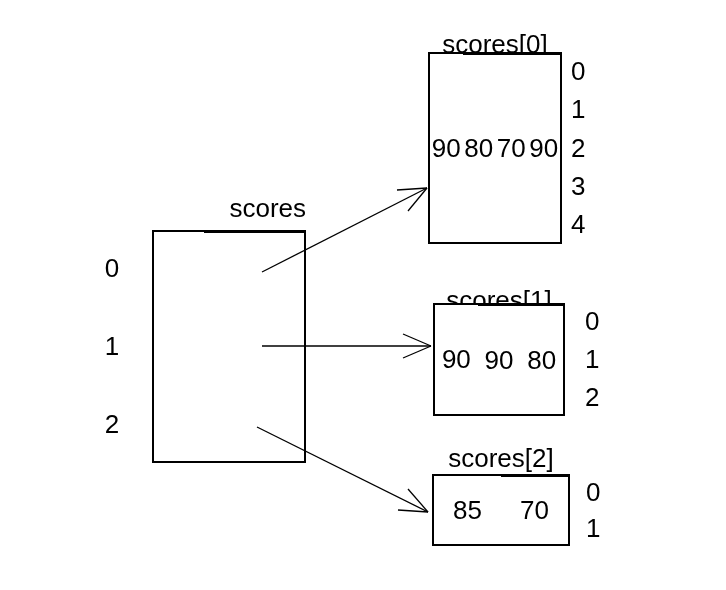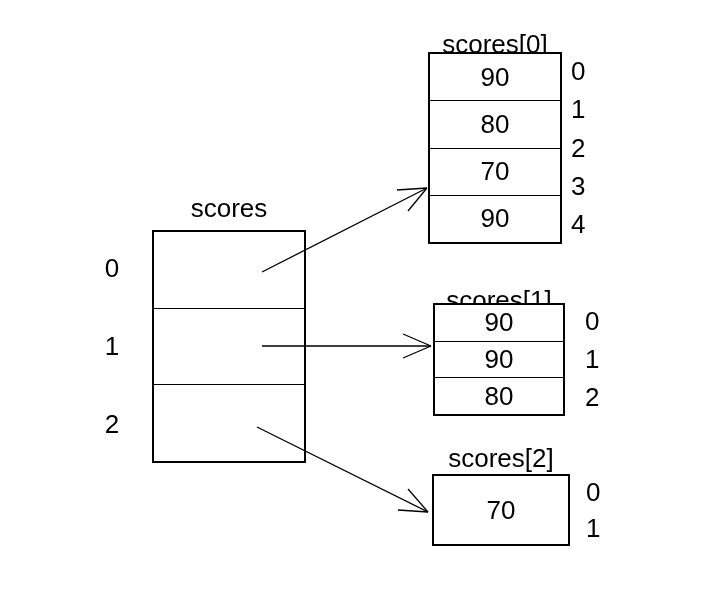--- a/index.html
+++ b/index.html
@@ -22,21 +22,21 @@
     line-height: 30px;
     text-align: center;
     white-space: nowrap;
     margin-top: 11px;
   }
   .box {
     position: absolute;
     border: 2px solid #000000;
     box-sizing: border-box;
     display: flex;
-    flex-direction: column;
+    flex-direction: row;
     background: #ffffff;
   }
   .cell {
     flex: 1;
     border-top: 1.5px solid #000000;
     display: flex;
     align-items: center;
     justify-content: center;
     font-size: 26px;
   }
@@ -67,21 +67,21 @@
   svg.arrows line {
     stroke: #000000;
     stroke-width: 1.3;
   }
 </style>
 </head>
 <body>
 
 <div class="canvas">
 
-  <div class="label" style="left:152px; top:182px; width:154px;">scores</div>
+  <div class="label" style="left:152px; top:182px; width:154px;text-align:right;">scores</div>
 
   <div class="idx-col centered" style="left:92px; top:230px; width:40px; height:233px;">
     <div class="idx">0</div>
     <div class="idx">1</div>
     <div class="idx">2</div>
   </div>
 
   <div class="box" style="left:152px; top:230px; width:154px; height:233px;">
     <div class="cell"></div>
     <div class="cell"></div>
@@ -110,20 +110,21 @@
     <div class="cell">80</div>
   </div>
   <div class="idx-col" style="left:585px; top:303px; width:30px; height:113px;">
     <div class="idx">0</div>
     <div class="idx">1</div>
     <div class="idx">2</div>
   </div>
 
   <div class="label" style="left:432px; top:432px; width:138px;">scores[2]</div>
   <div class="box" style="left:432px; top:474px; width:138px; height:72px;">
+    <div class="cell">85</div>
     <div class="cell">70</div>
   </div>
   <div class="idx-col" style="left:586px; top:474px; width:30px; height:72px;">
     <div class="idx">0</div>
     <div class="idx">1</div>
   </div>
 
   <svg class="arrows" width="726" height="590" viewBox="0 0 726 590">
     <g>
       <line x1="262" y1="272" x2="427" y2="188"></line>

